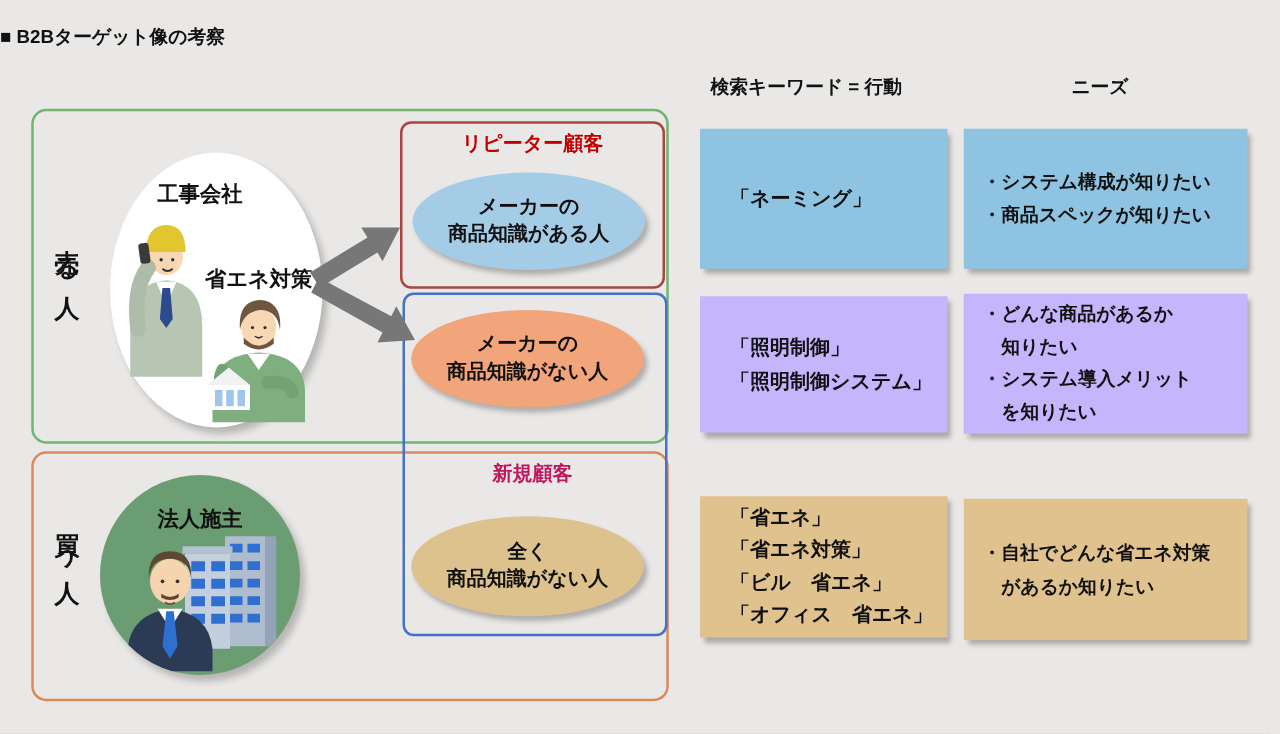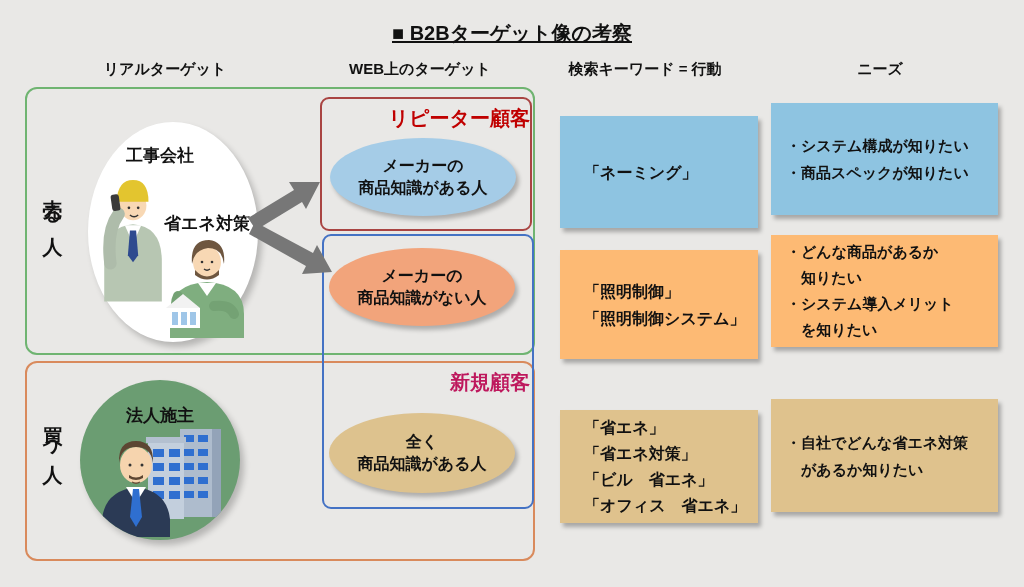--- a/index.html
+++ b/index.html
@@ -1,61 +1,59 @@
 <!DOCTYPE html>
 <html><head>
 <meta charset="utf-8">
 <style>
   html,body{margin:0;padding:0;}
   body{font-family:"Liberation Sans","DejaVu Sans",sans-serif;background:#cfcfcf;}
   .canvas{position:relative;width:1024px;height:587px;background:#e9e8e6;overflow:hidden;font-weight:bold;color:#111;}
   .abs{position:absolute;}
   .ml{white-space:pre-line;}
-  .title{top:20px;left:0;width:100%;text-align:center;font-size:20px;text-decoration:underline;}
+  .title{top:20px;left:0;width:100%;text-align:left;font-size:15px;}
   .colhdr{top:60px;font-size:15px;text-align:center;width:210px;}
   .grpbox{border-radius:12px;background:transparent;}
   .seller-box{left:25px;top:87px;width:506px;height:264px;border:2px solid #6fb471;}
   .buyer-box{left:25px;top:361px;width:506px;height:196px;border:2px solid #d98a5c;}
   .vlabel{writing-mode:vertical-rl;text-orientation:upright;font-size:20px;letter-spacing:7px;left:40px;}
   .big-ellipse{left:88px;top:122px;width:170px;height:220px;border-radius:50%;background:#ffffff;box-shadow:4px 5px 6px rgba(0,0,0,0.22);}
   .buyer-circle{left:80px;top:380px;width:160px;height:160px;border-radius:50%;background:#6b9d72;box-shadow:4px 5px 6px rgba(0,0,0,0.22);overflow:hidden;}
   .member-label{font-size:17px;text-align:center;}
   .repeater-box{left:320px;top:97px;width:208px;height:130px;border:2px solid #a94442;border-radius:9px;}
   .newcust-box{left:322px;top:234px;width:208px;height:271px;border:2px solid #4472c4;border-radius:9px;z-index:3;}
-  .grp-label{font-size:20px;text-align:right;width:100%;}
+  .grp-label{font-size:16px;text-align:center;width:100%;}
   .repeater-label{color:#c00000;}
   .newcust-label{color:#be185d;left:322px;top:369px;width:208px;z-index:4;}
   .mid-ellipse{width:186px;height:78px;border-radius:50%;display:flex;align-items:center;justify-content:center;text-align:center;font-size:16px;line-height:1.4;box-shadow:3px 4px 4px rgba(0,0,0,0.25);z-index:4;}
   .el-blue{left:330px;top:138px;background:#a5cce7;}
   .el-orange{left:329px;top:248px;background:#f2a47b;}
   .el-tan{left:329px;top:413px;background:#ddc28e;height:80px;}
   .infobox{box-shadow:3px 4px 4px rgba(0,0,0,0.28);display:flex;flex-direction:column;justify-content:center;font-size:16px;}
-  .kw{left:560px;width:198px;padding-left:24px;box-sizing:border-box;line-height:27px;margin-top:13px;}
+  .kw{left:560px;width:198px;padding-left:24px;box-sizing:border-box;line-height:27px;}
   .nd{left:771px;width:227px;padding-left:15px;padding-right:6px;box-sizing:border-box;font-size:15px;line-height:27px;}
   .row-blue{background:#8ec4e1;}
-  .row-orange{background:#fdba74;}
+  .row-orange{background:#c4b5fd;}
   .row-tan{background:#dfc28d;}
   .kw1{top:103px;height:112px;}
   .kw2{top:237px;height:109px;}
   .kw3{top:397px;height:113px;line-height:26px;}
   .nd1{top:103px;height:112px;}
   .nd2{top:235px;height:112px;line-height:26px;}
   .nd3{top:399px;height:113px;}
   .arrow-layer{left:0;top:0;z-index:5;pointer-events:none;}
   svg{display:block;}
 </style>
 </head>
 <body>
 
 <div class="canvas">
 
   <div class="abs title">■ B2Bターゲット像の考察</div>
 
-  <div class="abs colhdr" style="left:60px;">リアルターゲット</div>
-  <div class="abs colhdr" style="left:315px;">WEB上のターゲット</div>
   <div class="abs colhdr" style="left:540px;">検索キーワード = 行動</div>
   <div class="abs colhdr" style="left:775px;">ニーズ</div>
 
   <div class="abs grpbox seller-box"></div>
   <div class="abs grpbox buyer-box"></div>
 
   <div class="abs vlabel" style="top:184px;">売る人</div>
   <div class="abs vlabel" style="top:412px;">買う人</div>
 
   <div class="abs big-ellipse">
@@ -146,21 +144,21 @@
     <div class="abs grp-label repeater-label" style="top:6px;">リピーター顧客</div>
   </div>
   <div class="abs mid-ellipse el-blue ml">メーカーの
 商品知識がある人</div>
 
   <div class="abs newcust-box"></div>
   <div class="abs mid-ellipse el-orange ml">メーカーの
 商品知識がない人</div>
   <div class="abs grp-label newcust-label">新規顧客</div>
   <div class="abs mid-ellipse el-tan ml">全く
-商品知識がある人</div>
+商品知識がない人</div>
 
   <div class="abs infobox kw kw1 row-blue ml">「ネーミング」</div>
   <div class="abs infobox kw kw2 row-orange ml">「照明制御」
 「照明制御システム」</div>
   <div class="abs infobox nd nd1 row-blue ml">・システム構成が知りたい
 ・商品スペックが知りたい</div>
 
   <div class="abs infobox kw kw3 row-tan ml">「省エネ」
 「省エネ対策」
 「ビル　省エネ」

